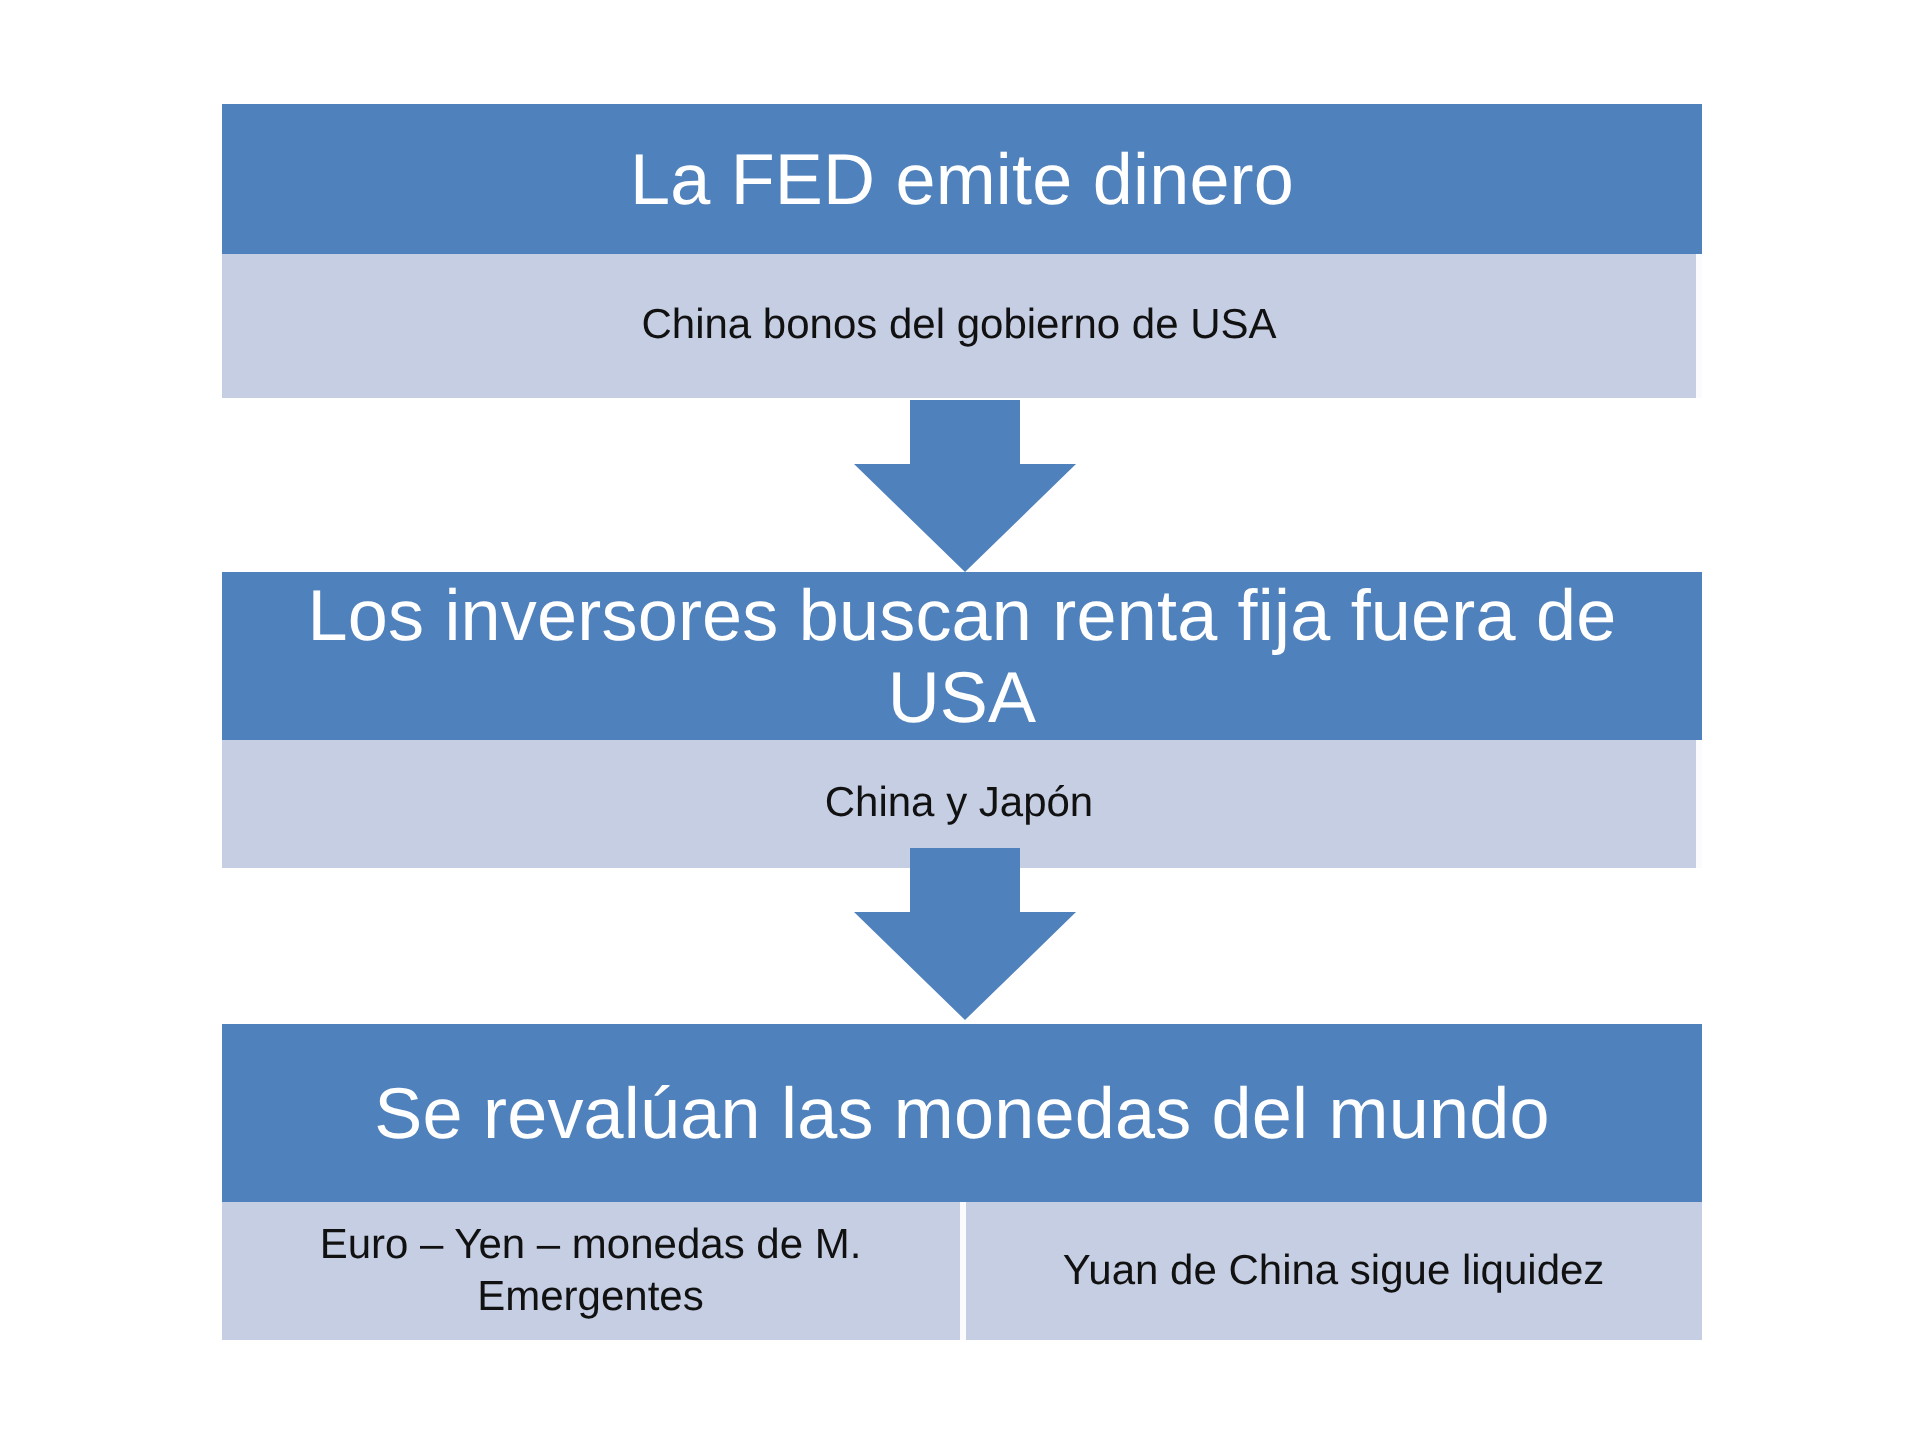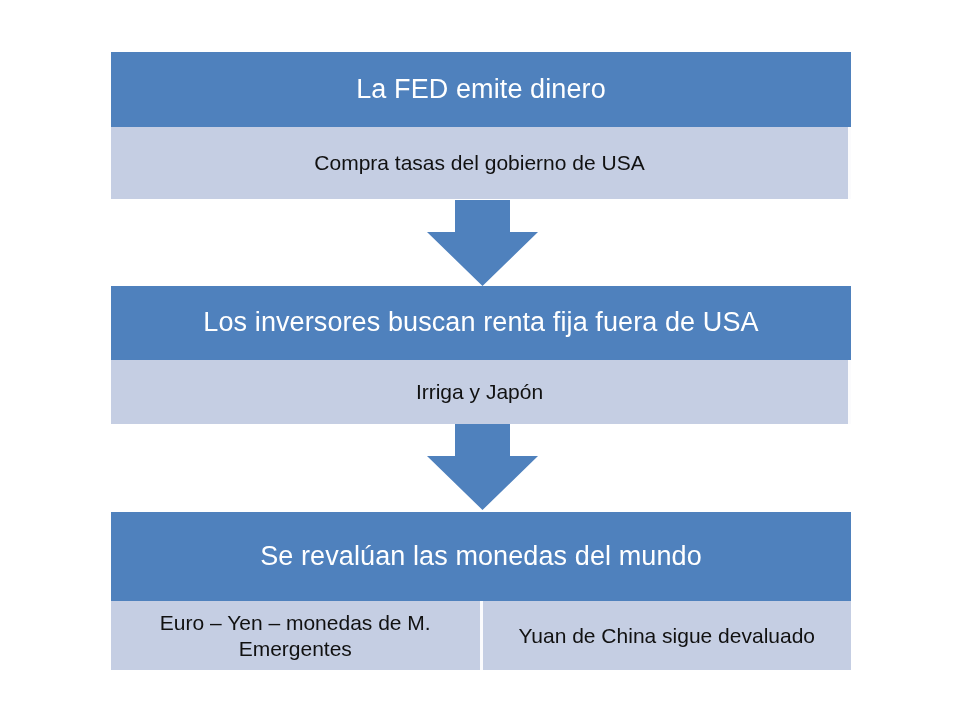--- a/index.html
+++ b/index.html
@@ -31,21 +31,21 @@
     box-sizing: border-box;
   }
 
   .block-header {
     background: #4F81BD;
     color: #FFFFFF;
     display: flex;
     align-items: center;
     justify-content: center;
     text-align: center;
-    font-size: 27px;
+    font-size: 36px;
     font-weight: 400;
     letter-spacing: 0.1px;
     line-height: 1.15;
     padding: 0 14px;
     box-sizing: border-box;
   }
 
   .block-body {
     background: #C5CEE3;
     display: flex;
@@ -88,64 +88,64 @@
   }
 
   
   #block-1            { top: 52px; }
   #block-1 .block-header { height: 75px; }
   #block-1 .block-body   { height: 72px; }
 
   #arrow-1            { top: 200px; }
 
   #block-2            { top: 286px; }
-  #block-2 .block-header { height: 74px; }
+  #block-2 .block-header { height: 84px; }
   #block-2 .block-body   { height: 64px; }
 
   #arrow-2            { top: 424px; }
 
   #block-3            { top: 512px; }
   #block-3 .block-header { height: 89px; }
   #block-3 .block-body   { height: 69px; }
 </style>
 </head>
 <body>
 
 <div id="stage">
 
   <div class="flow-block" id="block-1">
     <div class="block-header">La FED emite dinero</div>
     <div class="block-body">
-      <div class="body-cell">Compra tasas del gobierno de USA</div>
+      <div class="body-cell">China bonos del gobierno de USA</div>
       <div class="cell-divider"></div>
     </div>
   </div>
 
   <div class="arrow-connector" id="arrow-1">
     <svg viewBox="0 0 111 86" xmlns="http://www.w3.org/2000/svg">
       <polygon points="28,0 83,0 83,32 111,32 55.5,86 0,32 28,32" fill="#4F81BD"></polygon>
     </svg>
   </div>
 
   <div class="flow-block" id="block-2">
     <div class="block-header">Los inversores buscan renta fija fuera de USA</div>
     <div class="block-body">
-      <div class="body-cell">Irriga y Japón</div>
+      <div class="body-cell">China y Japón</div>
       <div class="cell-divider"></div>
     </div>
   </div>
 
   <div class="arrow-connector" id="arrow-2">
     <svg viewBox="0 0 111 86" xmlns="http://www.w3.org/2000/svg">
       <polygon points="28,0 83,0 83,32 111,32 55.5,86 0,32 28,32" fill="#4F81BD"></polygon>
     </svg>
   </div>
 
   <div class="flow-block" id="block-3">
     <div class="block-header">Se revalúan las monedas del mundo</div>
     <div class="block-body">
       <div class="body-cell">Euro – Yen – monedas de M. Emergentes</div>
       <div class="cell-divider"></div>
-      <div class="body-cell">Yuan de China sigue devaluado</div>
+      <div class="body-cell">Yuan de China sigue liquidez</div>
     </div>
   </div>
 
 </div>
 
 </body></html>

